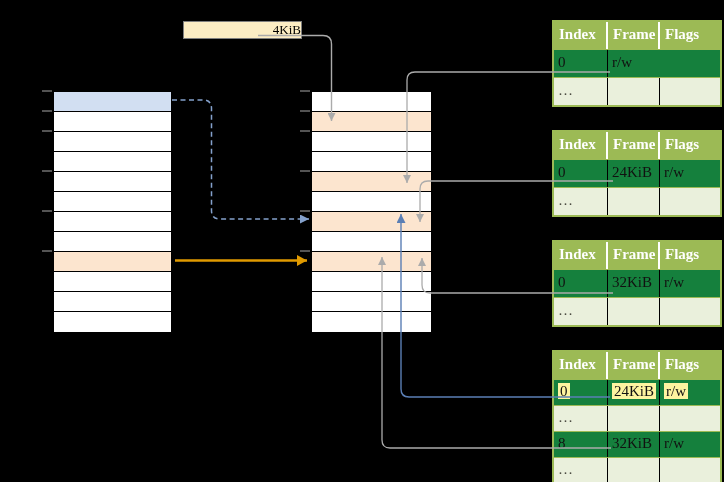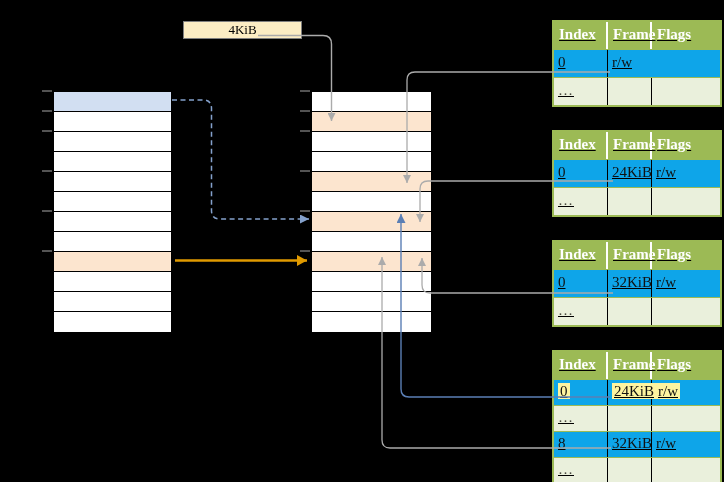--- a/index.html
+++ b/index.html
@@ -13,29 +13,29 @@
   #vm-col{left:53px;width:117px;}
   #pm-col{left:311px;width:119px;}
   .mrow{height:20px;box-sizing:border-box;border-bottom:1px solid #000;background:#fff;}
   .mrow:last-child{border-bottom:none;}
   .mrow.blue{background:#d2dff2;}
   .mrow.orange{background:#fce5cf;}
   
   #frame-label{
     position:absolute;left:183px;top:21px;width:117px;height:16px;
     background:#fcedc4;border:1px solid #7f7f7f;
-    font-size:13px;line-height:16px;text-align:center;color:#000;
+    font-size:13px;line-height:16px;text-align:right;color:#000;
   }
   
-  .ptable{position:absolute;left:552px;width:166px;border:2px solid #9cba55;background:#0ea5e9;text-decoration:underline;}
+  .ptable{position:absolute;left:552px;width:166px;border:2px solid #9cba55;background:#15803d;}
   .trow{display:flex;height:27px;}
   .trow + .trow{border-top:1px solid #9cba55;}
   .thead{background:#9cba55;}
   .th{color:#fff;font-weight:bold;font-size:15px;line-height:25px;padding-left:5px;box-sizing:border-box;}
-  .c1{width:54px;}.c2{width:44px;}.c3{width:52px;}
+  .c1{width:54px;}.c2{width:52px;}.c3{width:52px;}
   .th.c1,.th.c2{border-right:2px solid #fff;}
   .td{font-size:15px;line-height:25px;padding-left:4px;box-sizing:border-box;color:#111;background:transparent;}
   .td.c1,.td.c2{border-right:1px solid #000;}
   .dots{background:#eaf0dc;}
   .dots .td{color:#4c4c42;letter-spacing:1px;}
   .t4 .trow{height:25px;}
   .t4 .thead{height:27px;}
   .t4 .td{line-height:23px;}
   .hl{background:#fdf4a0;padding:0 2px;}
   

